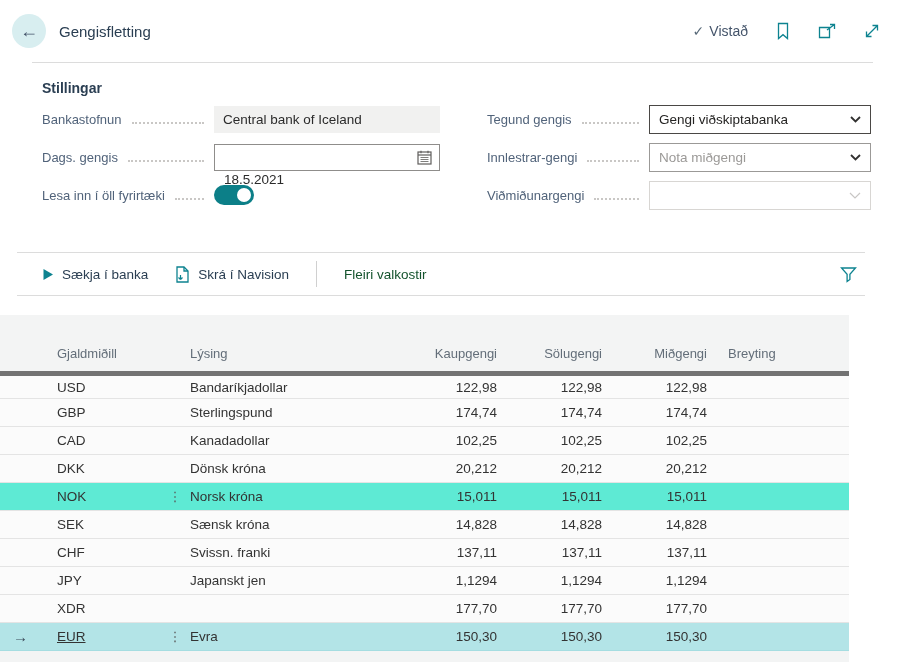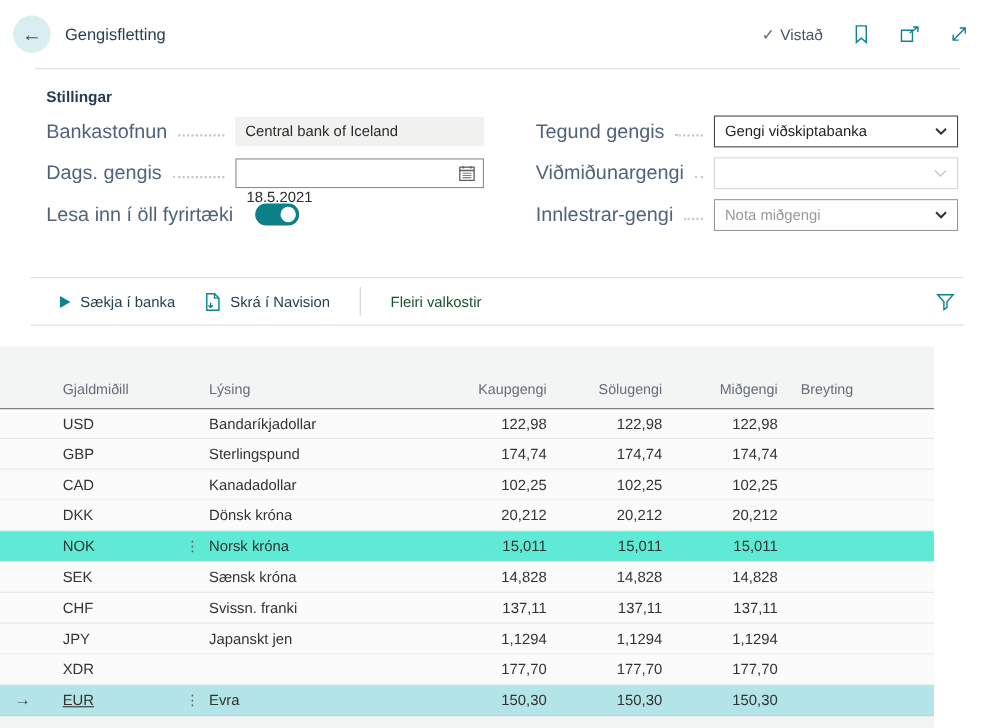--- a/index.html
+++ b/index.html
@@ -23,62 +23,62 @@
   .rule-under-header { position:absolute; top:62px; left:32px; width:841px;
     border-top:1px solid #dcdcdc; }
 
   
   .settings { position:absolute; top:80px; left:42px; width:829px; }
   .section-title { font-size:14px; font-weight:bold; color:#2a3e52; margin-bottom:9px; }
   .settings-grid { display:flex; }
   .col-left  { width:398px; margin-right:47px; }
   .col-right { width:384px; }
   .field-row { display:flex; align-items:center; height:28px; margin-bottom:10px; }
-  .field-label { font-size:18px; color:#51637a; white-space:nowrap; }
+  .field-label { font-size:13px; color:#51637a; white-space:nowrap; }
   .leader { flex:1; border-bottom:2px dotted #c9c7c5; margin:0 10px; transform:translateY(4px); }
   .ctl-left  { width:226px; flex:0 0 auto; }
   .ctl-right { width:222px; flex:0 0 auto; }
   .readonly-field { background:#f1f1f0; height:27px; line-height:27px;
     padding:0 9px; font-size:13.5px; color:#2b2b2b; }
   .date-field { border:1px solid #8f8d8b; background:#fff; height:27px;
     display:flex; align-items:center; justify-content:space-between; padding:0 7px 0 9px; }
   .date-field .val { font-size:13.5px; color:#2b2b2b;margin-top:44px; }
   .toggle { width:40px; height:20px; border-radius:10px; background:#0c7f88;
     position:relative; cursor:pointer; }
   .toggle .knob { position:absolute; top:3px; right:3px; width:14px; height:14px;
     border-radius:50%; background:#fff; }
   .select-field { height:29px; display:flex; align-items:center;
     justify-content:space-between; padding:0 9px; background:#fff; font-size:13.5px;gap:28px; }
   .select-dark { border:1px solid #4a4845; color:#252423; }
   .select-disabled { border:1px solid #d8d6d3; color:#c2c0be; }
   .select-gray { border:1px solid #9b9997; color:#9b9997; }
 
   
-  .action-bar { position:absolute; top:252px; left:28px; width:848px; height:44px;
+  .action-bar { position:absolute; top:252px; left:17px; width:848px; height:44px;
     border-top:1px solid #dcdcdc; border-bottom:1px solid #dcdcdc;
     display:flex; align-items:center; padding-left:25px; background:#fff; }
   .action { display:flex; align-items:center; gap:8px; font-size:13.5px;
     color:#2a3e52; cursor:pointer; }
   .action + .action { margin-left:27px; }
   .vdivider { width:1px; height:26px; background:#d0d0d0; margin:0 27px; flex:0 0 auto; }
   .more-label { font-size:13.5px; color:#14532d; cursor:pointer; }
   .funnel-btn { margin-left:auto; margin-right:8px; }
 
   
   .grid-area { position:absolute; top:315px; left:0; width:849px; bottom:0;
     background:#f3f4f4; }
   .grid-cols { display:grid;
     grid-template-columns:57px 103px 30px 240px 67px 105px 105px 173px 1fr; }
   .grid-header { height:56px; align-items:end; padding-bottom:10px;
     color:#636e79; font-size:13px; }
   .grid-header .num { text-align:right; }
   .grid-header .chg { padding-left:21px; }
   .row { height:28px; align-items:center; background:#fbfbfb;
     border-bottom:1px solid #e4e4e4; font-size:13.5px; color:#333; cursor:pointer; }
-  .rows .row:first-child { border-top:1px solid #737373; }
+  .rows .row:first-child { border-top:5px solid #737373; }
   .row.hover { background:#5eead4; }
   .row.selected { background:#b3e4e7; border-bottom-color:#a5dde1; }
   .row .arrow { visibility:hidden; padding-left:13px; color:#3b4a5a; font-size:15px; }
   .row.selected .arrow { visibility:visible; }
   .row.selected .cell-code { text-decoration:underline; }
   .row .kebab { visibility:hidden; color:#5a5a5a; font-size:13px; text-align:center;
     line-height:10px; }
   .row.show-kebab .kebab { visibility:visible; }
   .cell-num { text-align:right; }
   .cell-chg { padding-left:21px; }
@@ -165,39 +165,39 @@
         <div class="ctl-right select-field select-dark">
           <span>Gengi viðskiptabanka</span>
           <span>
             <svg width="11" height="7" viewBox="0 0 11 7">
                 <path d="M1 1l4.5 4.5L10 1" fill="none" stroke="#323130" stroke-width="1.8"></path>
               </svg>
           </span>
         </div>
       </div>
       <div class="field-row">
+        <span class="field-label">Innlestrar-gengi</span>
+        <span class="leader"></span>
+        <div class="ctl-right select-field select-gray">
+          <span>Nota miðgengi</span>
+          <span>
+            <svg width="11" height="7" viewBox="0 0 11 7">
+                <path d="M1 1l4.5 4.5L10 1" fill="none" stroke="#323130" stroke-width="1.8"></path>
+              </svg>
+          </span>
+        </div>
+      </div>
+      <div class="field-row">
         <span class="field-label">Viðmiðunargengi</span>
         <span class="leader"></span>
         <div class="ctl-right select-field select-disabled">
           <span></span>
           <span>
             <svg width="12" height="7" viewBox="0 0 12 7">
                 <path d="M1 1l5 5 5-5" fill="none" stroke="#c8c6c4" stroke-width="1.2"></path>
-              </svg>
-          </span>
-        </div>
-      </div>
-      <div class="field-row">
-        <span class="field-label">Innlestrar-gengi</span>
-        <span class="leader"></span>
-        <div class="ctl-right select-field select-gray">
-          <span>Nota miðgengi</span>
-          <span>
-            <svg width="11" height="7" viewBox="0 0 11 7">
-                <path d="M1 1l4.5 4.5L10 1" fill="none" stroke="#323130" stroke-width="1.8"></path>
               </svg>
           </span>
         </div>
       </div>
     </div>
   </div>
 </div>
 
 <div class="action-bar">
   <div class="action">

